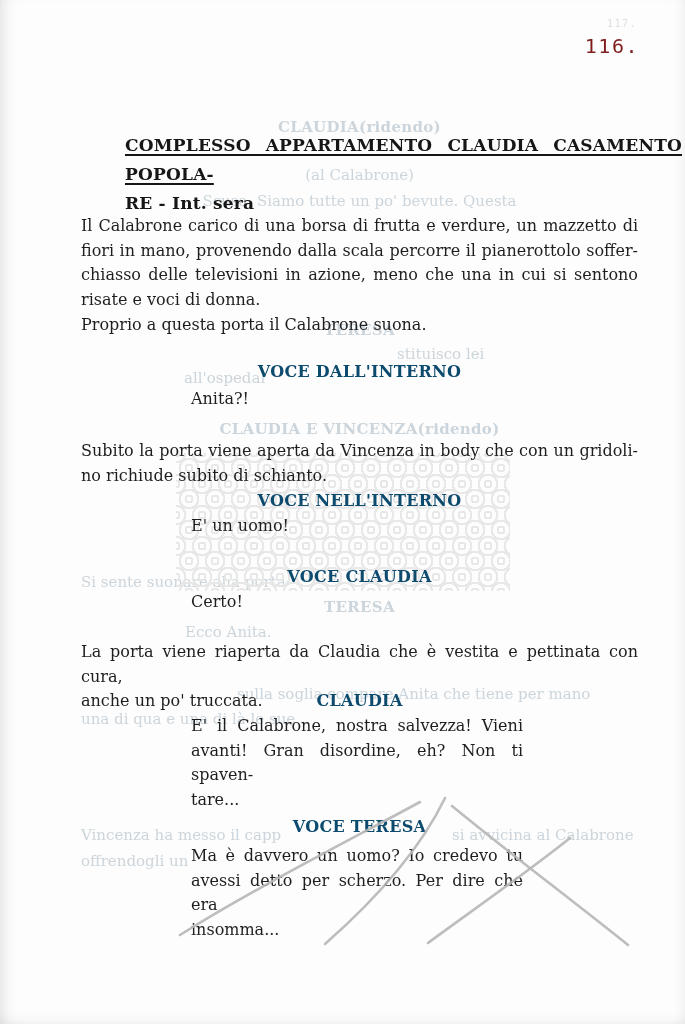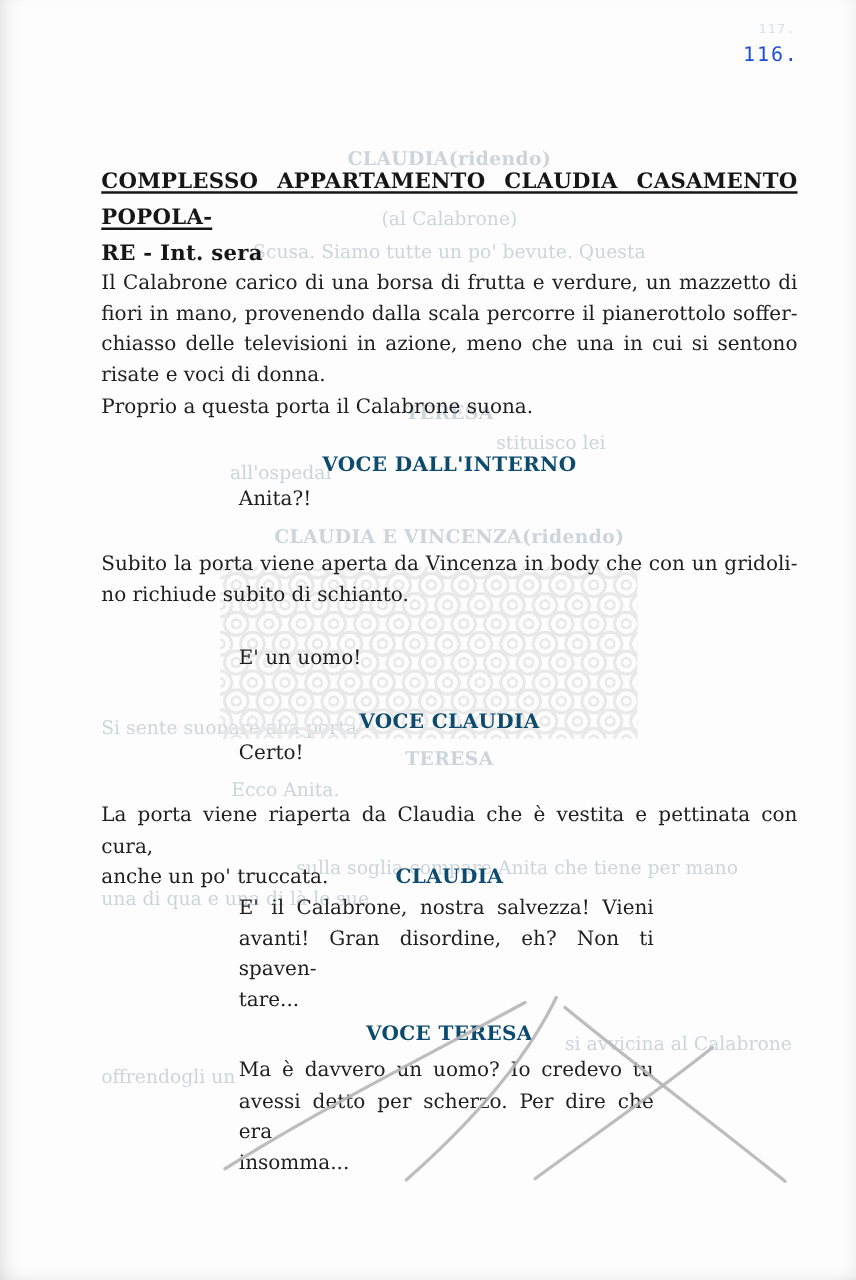--- a/index.html
+++ b/index.html
@@ -13,29 +13,29 @@
     position:relative;width:685px;height:1024px;background:#fdfdfd;
     font-family:"DejaVu Serif",serif;color:var(--ink);overflow:hidden;
     box-shadow:inset 14px 0 18px -14px rgba(0,0,0,.16),
                inset -10px 0 14px -10px rgba(0,0,0,.08),
                inset 0 -12px 16px -12px rgba(0,0,0,.08);
   }
   
   .blk{position:absolute;left:81px;width:557px;font-size:16px;line-height:24.7px;}
   .tl{text-align:left;}
   .tl.just{text-align:justify;text-align-last:justify;}
-  .heading{top:131px;font-weight:bold;font-size:17px;line-height:29px;letter-spacing:.2px;color:#161616;}
+  .heading{top:131px;font-weight:bold;font-size:17px;line-height:29px;letter-spacing:.2px;color:#161616;margin-left:44px;}
   .hl1{display:block;text-align:justify;text-align-last:justify;
        text-decoration:underline;text-decoration-thickness:1.6px;text-underline-offset:3px;}
   .hl2{display:block;}
   .u{text-decoration-thickness:1.6px;text-underline-offset:3px;}
   .cue{text-align:center;font-weight:bold;letter-spacing:.3px;color:#0c4a6e;}
   .dlg{left:191px;width:332px;}
   .pagenum{position:absolute;top:34px;right:46px;font-family:"DejaVu Sans Mono",monospace;
-           font-size:16px;letter-spacing:1.5px;color:#1d4ed8;}
+           font-size:20px;letter-spacing:1.5px;color:#7f1d1d;}
   
   .ghost{position:absolute;color:var(--ghost);font-size:15px;line-height:24px;white-space:nowrap;}
   .gcenter{left:81px;width:557px;text-align:center;}
   .gbold{font-weight:bold;letter-spacing:.3px;}
   .ghostnum{position:absolute;top:18px;right:48px;font-family:"DejaVu Sans Mono",monospace;
             font-size:10px;letter-spacing:1.5px;color:#dbe0e4;}
   
   .watermark{
     position:absolute;left:176px;top:453px;width:334px;height:138px;opacity:.95;
     background-image:
@@ -61,20 +61,21 @@
   <div class="ghost gcenter" style="top:189px">Scusa. Siamo tutte un po' bevute. Questa</div>
   <div class="ghost gcenter gbold" style="top:318px">TERESA</div>
   <div class="ghost" style="top:342px;left:397px">stituisco  lei</div>
   <div class="ghost" style="top:366px;left:184px">all'ospedal</div>
   <div class="ghost gcenter gbold" style="top:417px">CLAUDIA E VINCENZA(ridendo)</div>
   <div class="ghost" style="top:570px;left:81px">Si sente suonare alla porta</div>
   <div class="ghost gcenter gbold" style="top:595px">TERESA</div>
   <div class="ghost" style="top:620px;left:185px">Ecco Anita.</div>
   <div class="ghost" style="top:682px;left:237px">sulla soglia compare Anita che tiene per mano</div>
   <div class="ghost" style="top:707px;left:81px">una di qua e una di là le sue</div>
+  <div class="ghost" style="top:823px;left:81px">Vincenza ha messo il capp</div>
   <div class="ghost" style="top:823px;left:452px">si avvicina al Calabrone</div>
   <div class="ghost" style="top:849px;left:81px">offrendogli un</div>
 
   <div class="watermark"></div>
 
   <div class="pagenum">116.</div>
 
   <div class="blk heading">
     <span class="hl1">COMPLESSO APPARTAMENTO CLAUDIA CASAMENTO POPOLA-</span>
     <span class="hl2"><span class="u">RE</span><span> - Int. sera</span></span>
@@ -91,20 +92,21 @@
   <div class="blk cue" style="top:360px">VOCE DALL'INTERNO</div>
   <div class="blk dlg" style="top:387px">
       <div class="tl">Anita?!</div>
     </div>
 
   <div class="blk" style="top:439px">
       <div class="tl just">Subito la porta viene aperta da Vincenza in body che con un gridoli-</div>
       <div class="tl">no richiude subito di schianto.</div>
     </div>
 
+  <div class="blk cue" style="top:489px">VOCE NELL'INTERNO</div>
   <div class="blk dlg" style="top:514px">
       <div class="tl">E' un uomo!</div>
     </div>
 
   <div class="blk cue" style="top:565px">VOCE CLAUDIA</div>
   <div class="blk dlg" style="top:590px">
       <div class="tl">Certo!</div>
     </div>
 
   <div class="blk" style="top:640px">

